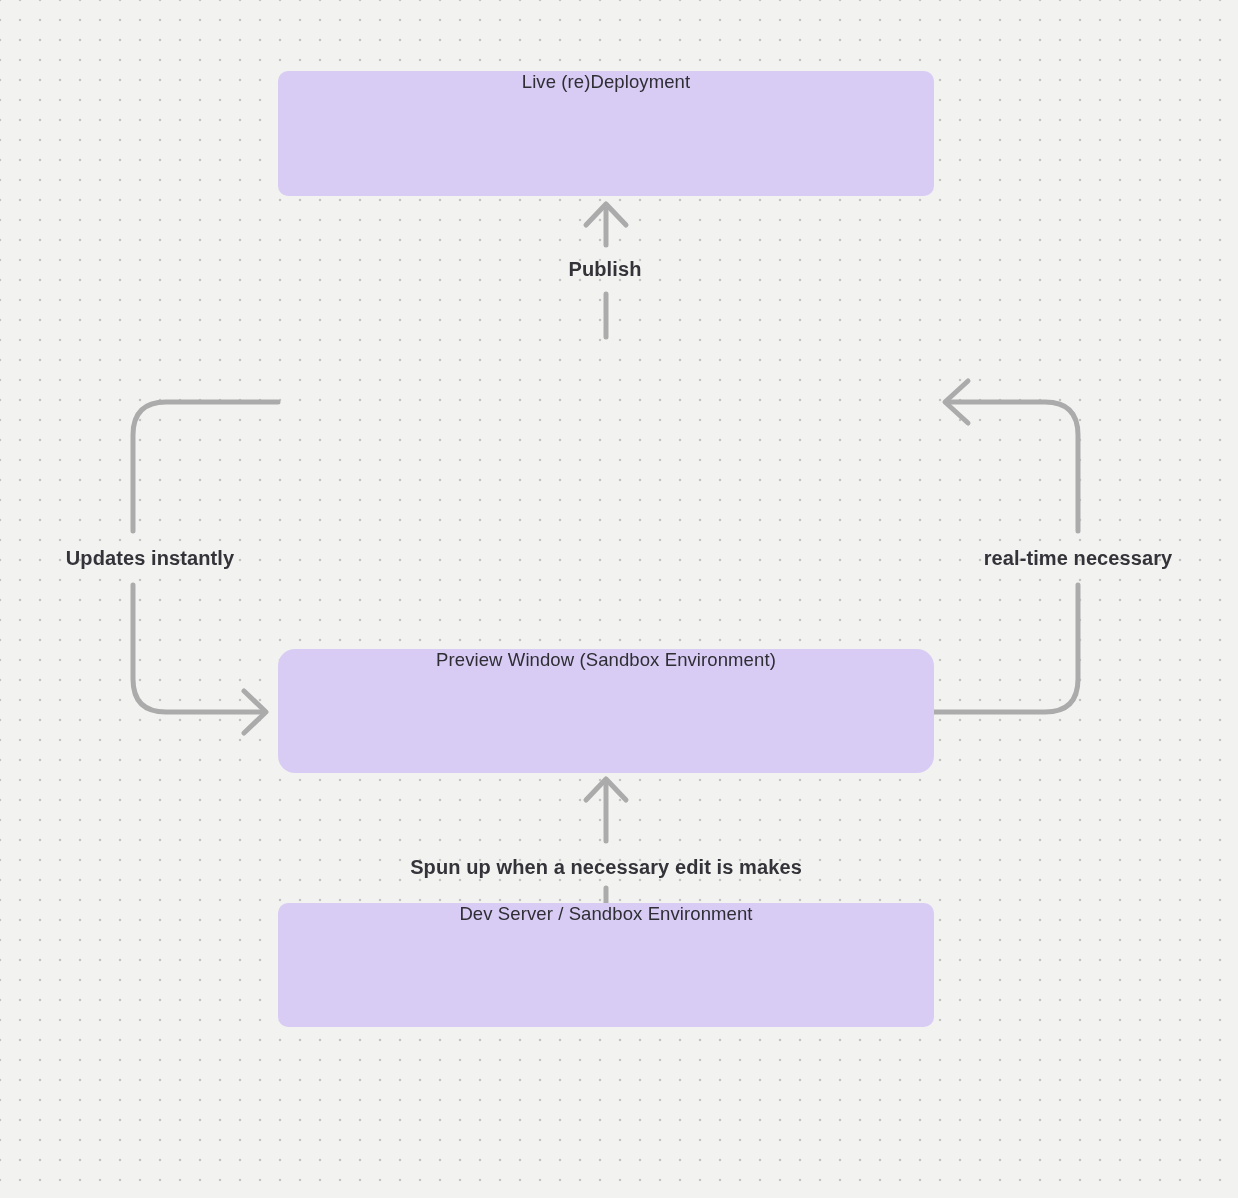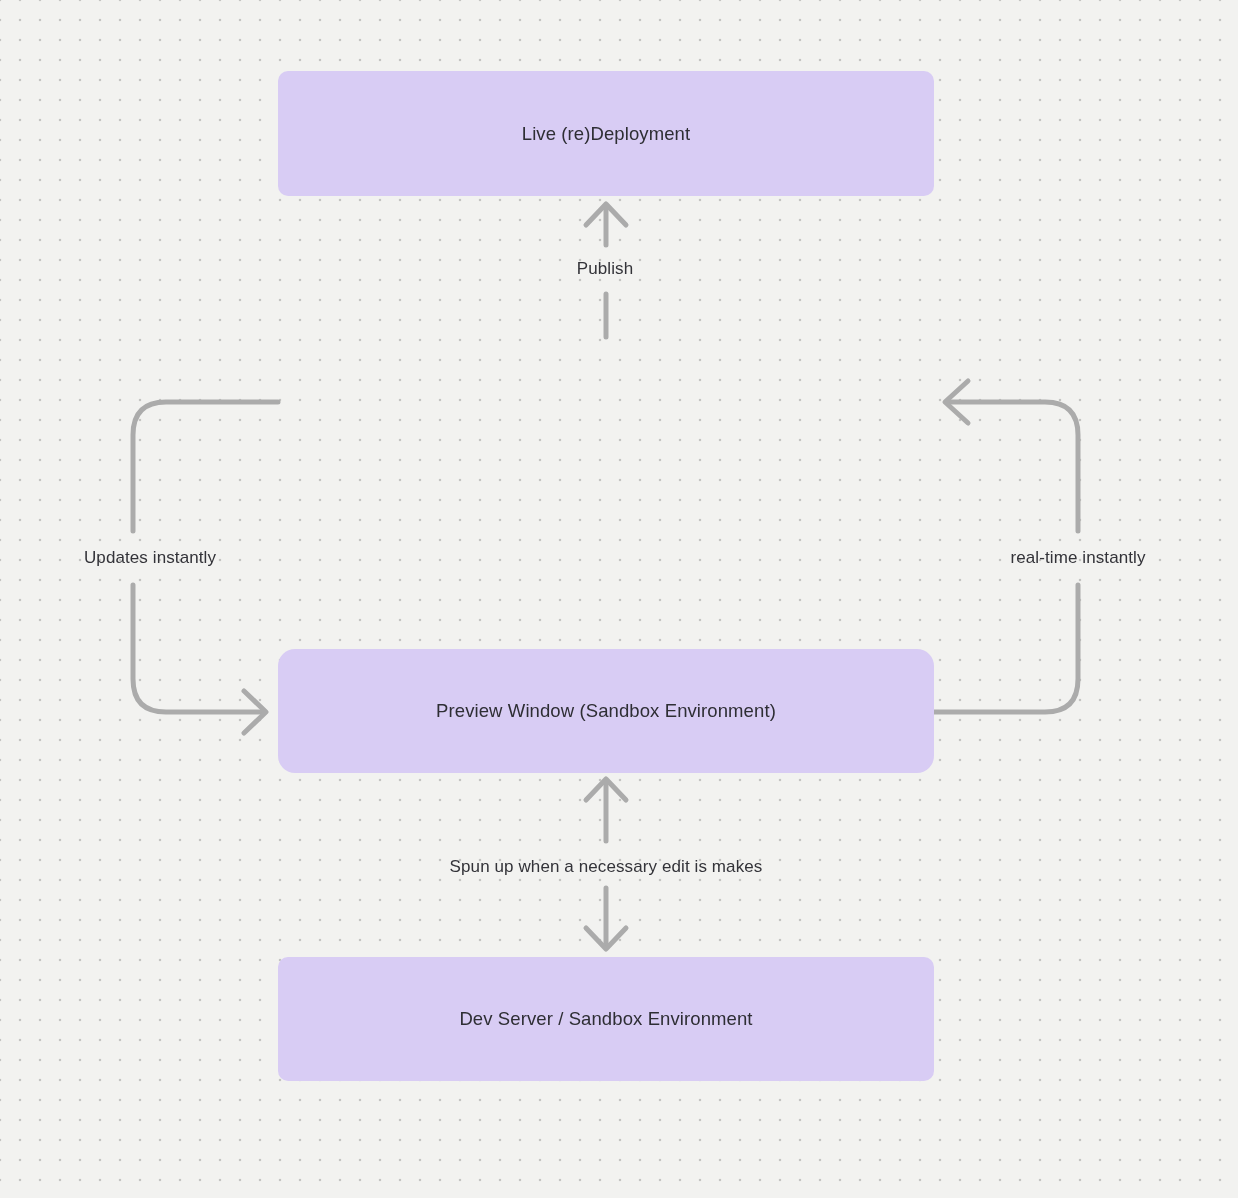--- a/index.html
+++ b/index.html
@@ -29,37 +29,38 @@
     stroke-linejoin:round;
   }
   .node{
     position:absolute;
     left:278px;
     width:656px;
     height:125px;
     background:var(--node-fill);
     border-radius:10px;
     display:flex;
-    align-items:center;
+    align-items:flex-start;
     justify-content:center;
     color:var(--node-text);
     font-size:18.5px;
     letter-spacing:.1px;
   }
   .node-live{top:71px;}
   .node-editor{top:341px;height:122px;}
   .node-preview{top:649px;height:124px;border-radius:17px;}
-  .node-dev{top:957px;height:124px;}
+  .node-dev{top:903px;height:124px;}
   .edge-label{
     position:absolute;
     transform:translate(-50%,-50%);
     white-space:nowrap;
     color:var(--label-text);
-    font-size:17px;
+    font-size:20px;
     letter-spacing:.1px;
+    font-weight:bold;
   }
   .label-publish{left:605px;top:269px;}
   .label-updates{left:150px;top:558px;text-align:center;}
   .label-feedback{left:1078px;top:558px;}
   .label-spunup{left:606px;top:867px;}
 </style>
 </head>
 <body>
 
 <div class="canvas">
@@ -100,16 +101,16 @@
   <div class="node node-preview">
     <span>Preview Window (Sandbox Environment)</span>
   </div>
 
   <div class="node node-dev">
     <span>Dev Server / Sandbox Environment</span>
   </div>
 
   <div class="edge-label label-publish">Publish</div>
   <div class="edge-label label-updates">Updates instantly</div>
-  <div class="edge-label label-feedback">real-time instantly</div>
+  <div class="edge-label label-feedback">real-time necessary</div>
   <div class="edge-label label-spunup">Spun up when a necessary edit is makes</div>
 
 </div>
 
 </body></html>

